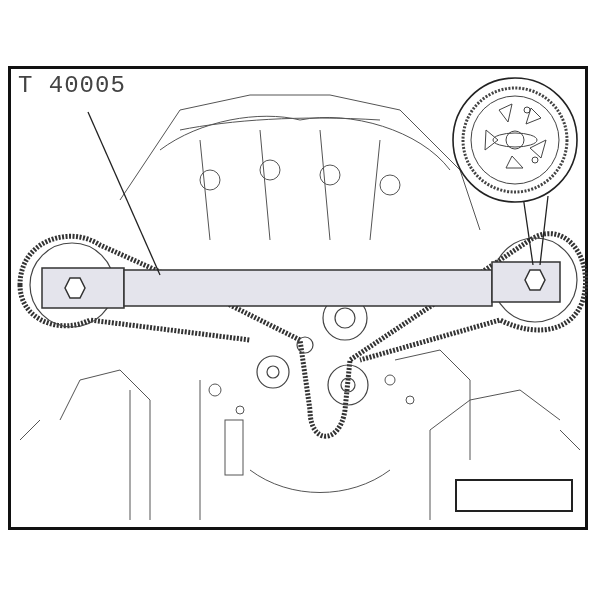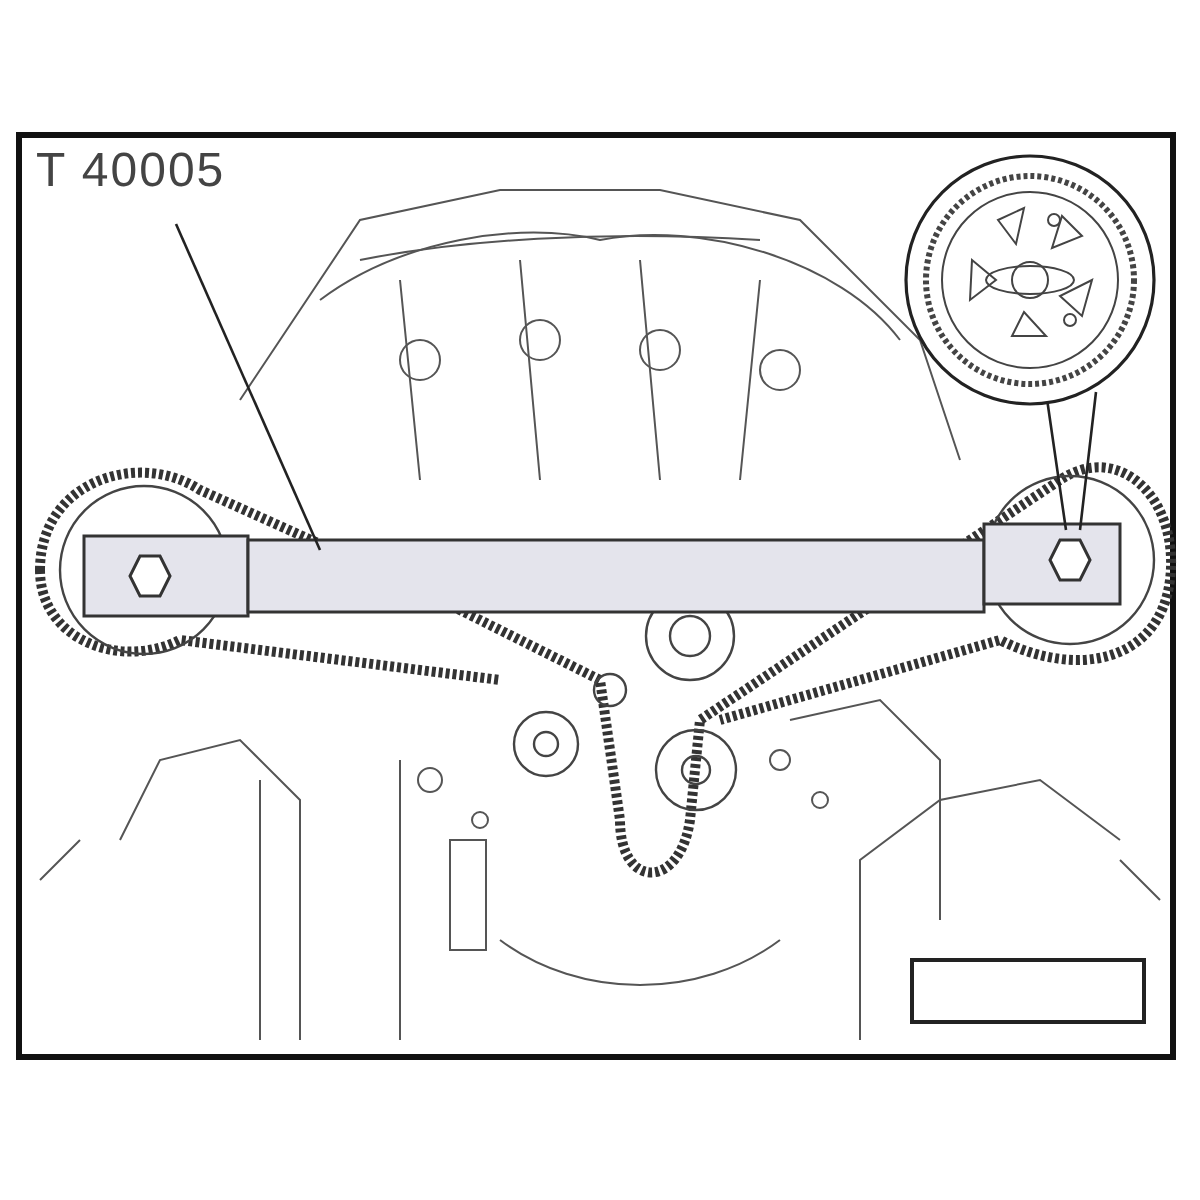--- a/index.html
+++ b/index.html
@@ -1,18 +1,18 @@
 <!DOCTYPE html>
 <html><head>
 <meta charset="utf-8">
 <style>
   html, body { margin:0; padding:0; background:#ffffff; }
   body { width:600px; height:600px; position:relative; overflow:hidden; font-family:"DejaVu Sans Mono", monospace; }
   .frame { position:absolute; left:8px; top:66px; width:580px; height:464px; border:3px solid #111; box-sizing:border-box; background:#fff; }
-  .tool-label { position:absolute; left:18px; top:72px; font-family:Liberation Sans, sans-serif; font-size:24px; color:#444; letter-spacing:1px; }
+  .tool-label { position:absolute; left:18px; top:72px; font-family:Liberation Mono, monospace; font-size:24px; color:#444; letter-spacing:1px; }
   .label-box { position:absolute; left:455px; top:479px; width:118px; height:33px; border:2px solid #222; box-sizing:border-box; background:#fff; }
   svg { position:absolute; left:0; top:0; }
 </style>
 </head>
 <body>
 
 <div class="frame"></div>
 
 <svg width="600" height="600" viewBox="0 0 600 600">
   <g fill="none" stroke="#555" stroke-width="1">

